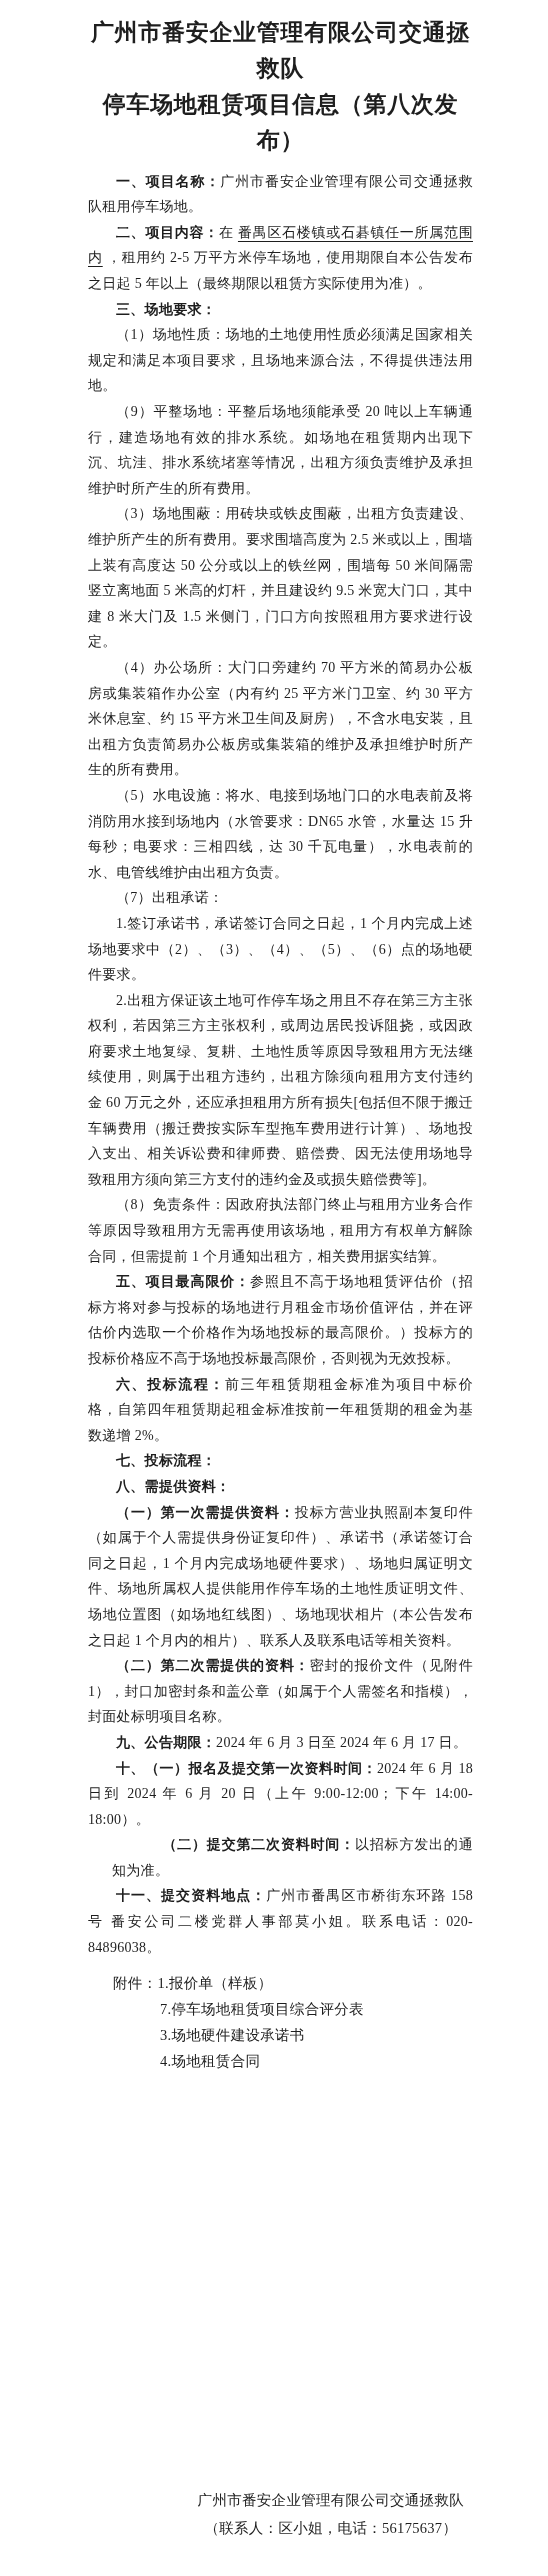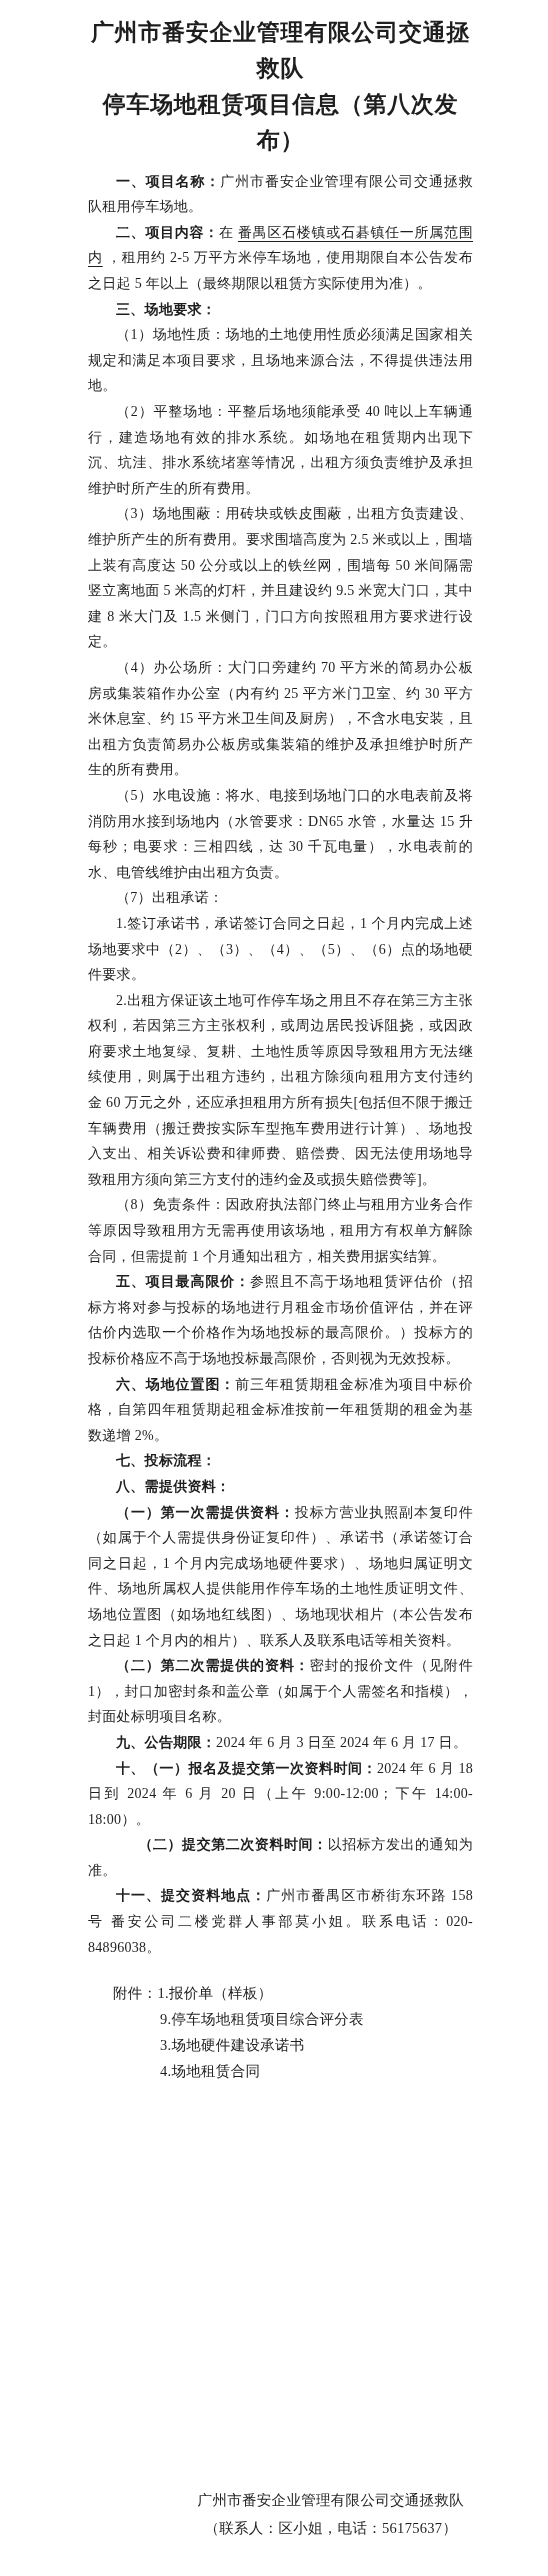--- a/index.html
+++ b/index.html
@@ -28,26 +28,26 @@
     letter-spacing: 0.7px;
   }
   .para {
     margin: 0;
     font-size: 14px;
     line-height: 25.6px;
     text-align: justify;
     text-indent: 2em;
     letter-spacing: 0.3px;
   }
-  .para.extra-indent { text-indent: 3.6em; }
+  .para.extra-indent { text-indent: 3.6em; margin-left: 24px; }
   .seg { font-weight: normal; }
   .seg.b { font-weight: bold; }
   .seg.u { text-decoration: underline; text-underline-offset: 3.5px; }
   .attachments {
-    margin-top: 20px;
+    margin-top: 10px;
     font-size: 14.5px;
     line-height: 26px;
     letter-spacing: 0.3px;
   }
   .att-line { padding-left: 25px; }
   .att-item { padding-left: 72px; }
   .doc-footer {
     position: absolute;
     top: 2486px;
     right: 82px;
@@ -65,45 +65,45 @@
     <div class="doc-title">
       <div>广州市番安企业管理有限公司交通拯救队</div>
       <div>停车场地租赁项目信息（第八次发布）</div>
     </div>
 
     <div>
         <p class="para"><span class="seg b">一、项目名称：</span><span class="seg">广州市番安企业管理有限公司交通拯救队租用停车场地。</span></p>
         <p class="para"><span class="seg b">二、项目内容：</span><span class="seg">在 </span><span class="seg u">番禺区石楼镇或石碁镇任一所属范围内</span><span class="seg"> ，租用约 2-5 万平方米停车场地，使用期限自本公告发布之日起 5 年以上（最终期限以租赁方实际使用为准）。</span></p>
         <p class="para"><span class="seg b">三、场地要求：</span></p>
         <p class="para"><span class="seg">（1）场地性质：场地的土地使用性质必须满足国家相关规定和满足本项目要求，且场地来源合法，不得提供违法用地。</span></p>
-        <p class="para"><span class="seg">（2）平整场地：平整后场地须能承受 40 吨以上车辆通行，建造场地有效的排水系统。如场地在租赁期内出现下沉、坑洼、排水系统堵塞等情况，出租方须负责维护及承担维护时所产生的所有费用。</span></p>
+        <p class="para"><span class="seg">（9）平整场地：平整后场地须能承受 20 吨以上车辆通行，建造场地有效的排水系统。如场地在租赁期内出现下沉、坑洼、排水系统堵塞等情况，出租方须负责维护及承担维护时所产生的所有费用。</span></p>
         <p class="para"><span class="seg">（3）场地围蔽：用砖块或铁皮围蔽，出租方负责建设、维护所产生的所有费用。要求围墙高度为 2.5 米或以上，围墙上装有高度达 50 公分或以上的铁丝网，围墙每 50 米间隔需竖立离地面 5 米高的灯杆，并且建设约 9.5 米宽大门口，其中建 8 米大门及 1.5 米侧门，门口方向按照租用方要求进行设定。</span></p>
         <p class="para"><span class="seg">（4）办公场所：大门口旁建约 70 平方米的简易办公板房或集装箱作办公室（内有约 25 平方米门卫室、约 30 平方米休息室、约 15 平方米卫生间及厨房），不含水电安装，且出租方负责简易办公板房或集装箱的维护及承担维护时所产生的所有费用。</span></p>
         <p class="para"><span class="seg">（5）水电设施：将水、电接到场地门口的水电表前及将消防用水接到场地内（水管要求：DN65 水管，水量达 15 升每秒；电要求：三相四线，达 30 千瓦电量），水电表前的水、电管线维护由出租方负责。</span></p>
         <p class="para"><span class="seg">（7）出租承诺：</span></p>
         <p class="para"><span class="seg">1.签订承诺书，承诺签订合同之日起，1 个月内完成上述场地要求中（2）、（3）、（4）、（5）、（6）点的场地硬件要求。</span></p>
         <p class="para"><span class="seg">2.出租方保证该土地可作停车场之用且不存在第三方主张权利，若因第三方主张权利，或周边居民投诉阻挠，或因政府要求土地复绿、复耕、土地性质等原因导致租用方无法继续使用，则属于出租方违约，出租方除须向租用方支付违约金 60 万元之外，还应承担租用方所有损失[包括但不限于搬迁车辆费用（搬迁费按实际车型拖车费用进行计算）、场地投入支出、相关诉讼费和律师费、赔偿费、因无法使用场地导致租用方须向第三方支付的违约金及或损失赔偿费等]。</span></p>
         <p class="para"><span class="seg">（8）免责条件：因政府执法部门终止与租用方业务合作等原因导致租用方无需再使用该场地，租用方有权单方解除合同，但需提前 1 个月通知出租方，相关费用据实结算。</span></p>
         <p class="para"><span class="seg b">五、项目最高限价：</span><span class="seg">参照且不高于场地租赁评估价（招标方将对参与投标的场地进行月租金市场价值评估，并在评估价内选取一个价格作为场地投标的最高限价。）投标方的投标价格应不高于场地投标最高限价，否则视为无效投标。</span></p>
-        <p class="para"><span class="seg b">六、场地位置图：</span><span class="seg">前三年租赁期租金标准为项目中标价格，自第四年租赁期起租金标准按前一年租赁期的租金为基数递增 2%。</span></p>
+        <p class="para"><span class="seg b">六、投标流程：</span><span class="seg">前三年租赁期租金标准为项目中标价格，自第四年租赁期起租金标准按前一年租赁期的租金为基数递增 2%。</span></p>
         <p class="para"><span class="seg b">七、投标流程：</span></p>
         <p class="para"><span class="seg b">八、需提供资料：</span></p>
         <p class="para"><span class="seg b">（一）第一次需提供资料：</span><span class="seg">投标方营业执照副本复印件（如属于个人需提供身份证复印件）、承诺书（承诺签订合同之日起，1 个月内完成场地硬件要求）、场地归属证明文件、场地所属权人提供能用作停车场的土地性质证明文件、场地位置图（如场地红线图）、场地现状相片（本公告发布之日起 1 个月内的相片）、联系人及联系电话等相关资料。</span></p>
         <p class="para"><span class="seg b">（二）第二次需提供的资料：</span><span class="seg">密封的报价文件（见附件 1），封口加密封条和盖公章（如属于个人需签名和指模），封面处标明项目名称。</span></p>
         <p class="para"><span class="seg b">九、公告期限：</span><span class="seg">2024 年 6 月 3 日至 2024 年 6 月 17 日。</span></p>
         <p class="para"><span class="seg b">十、（一）报名及提交第一次资料时间：</span><span class="seg">2024 年 6 月 18 日到 2024 年 6 月 20 日（上午 9:00-12:00；下午 14:00-18:00）。</span></p>
         <p class="para extra-indent"><span class="seg b">（二）提交第二次资料时间：</span><span class="seg">以招标方发出的通知为准。</span></p>
         <p class="para"><span class="seg b">十一、提交资料地点：</span><span class="seg">广州市番禺区市桥街东环路 158 号 番安公司二楼党群人事部莫小姐。联系电话：020-84896038。</span></p>
       </div>
 
     <div class="attachments">
       <div class="att-line">
         <span class="seg">附件：</span><span class="seg">1.报价单（样板）</span>
       </div>
-      <div class="att-item">9.停车场地租赁项目综合评分表</div>
+      <div class="att-item">7.停车场地租赁项目综合评分表</div>
       <div class="att-item">3.场地硬件建设承诺书</div>
       <div class="att-item">4.场地租赁合同</div>
     </div>
   </div>
 
   <div class="doc-footer">
     <div>广州市番安企业管理有限公司交通拯救队</div>
     <div>（联系人：区小姐，电话：56175637）</div>
   </div>
 </div>

